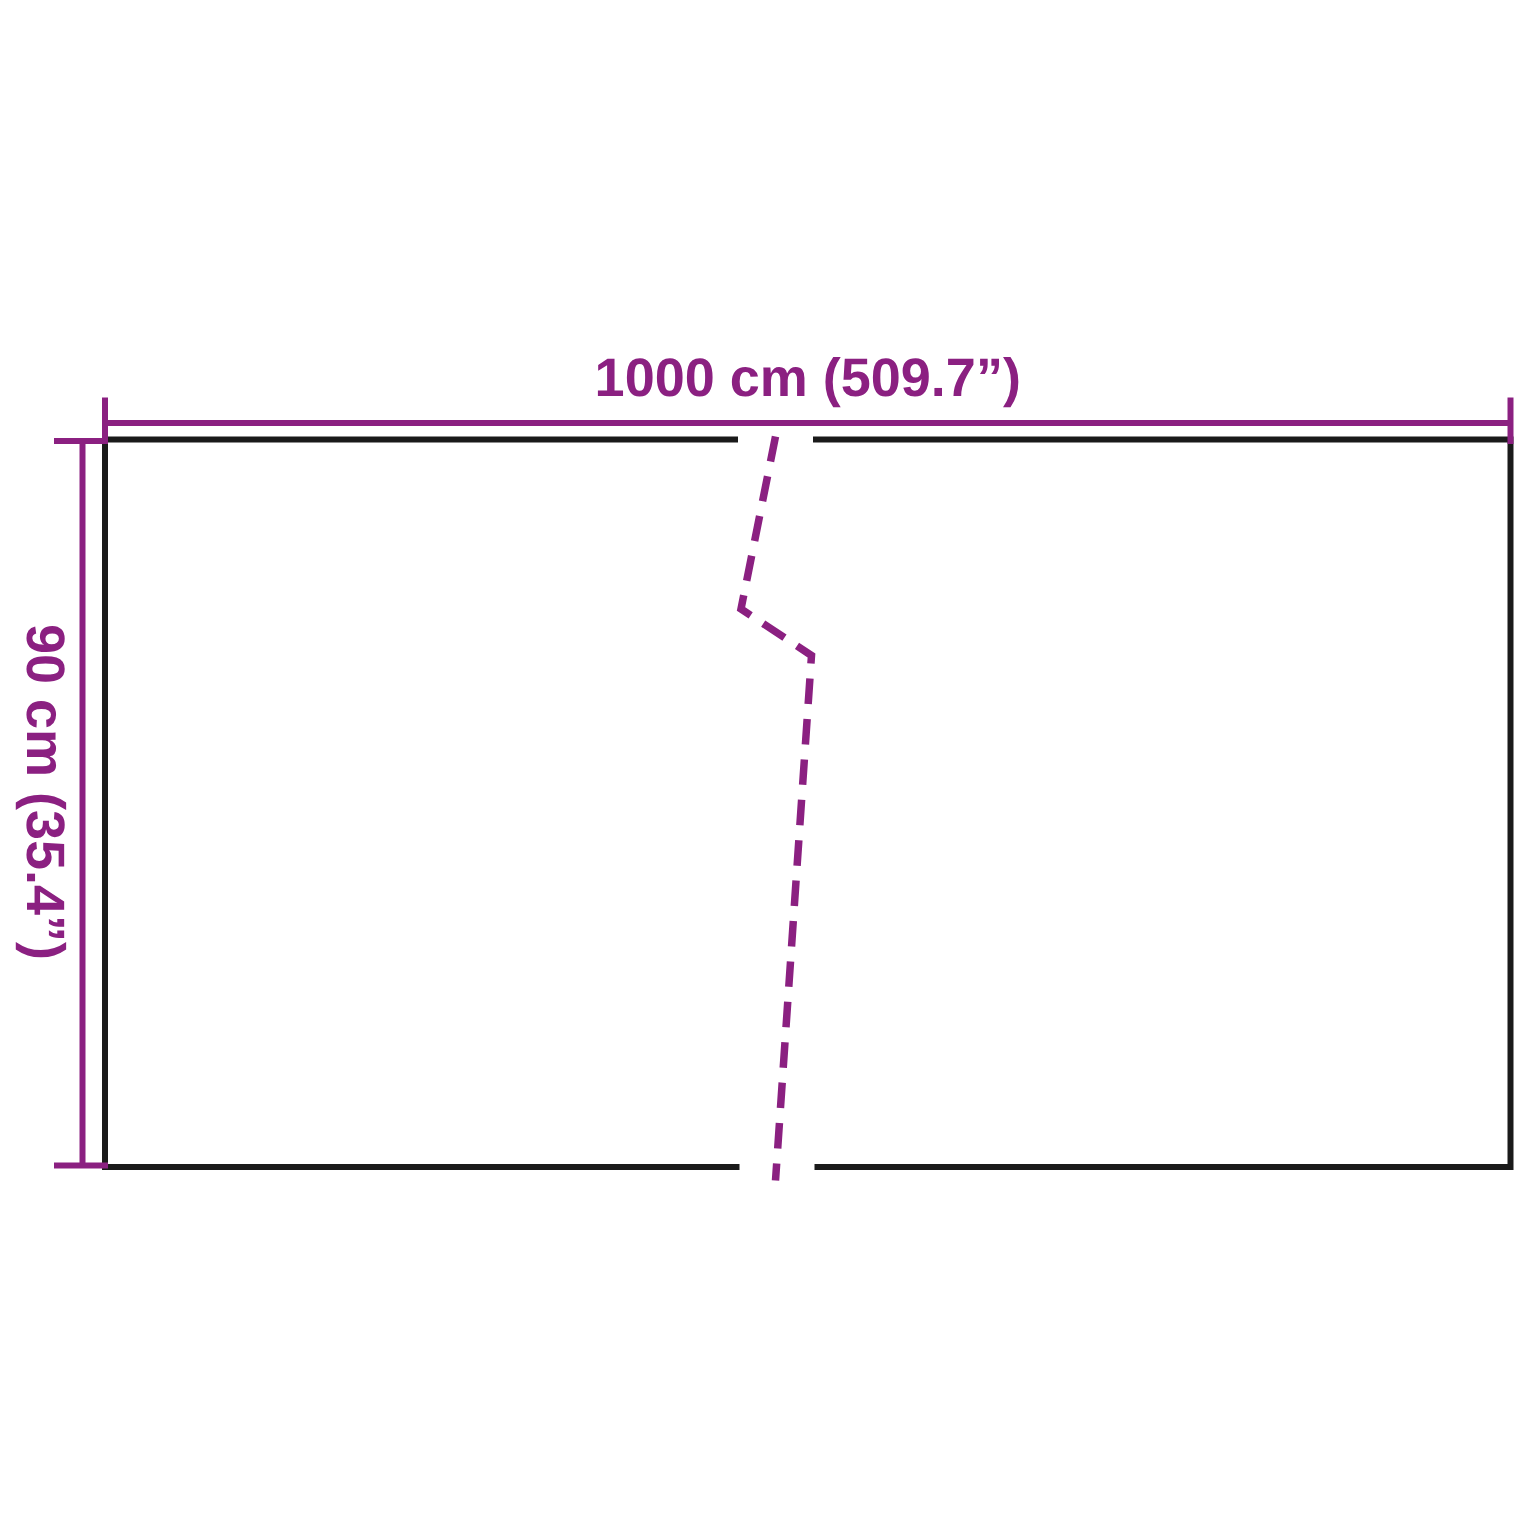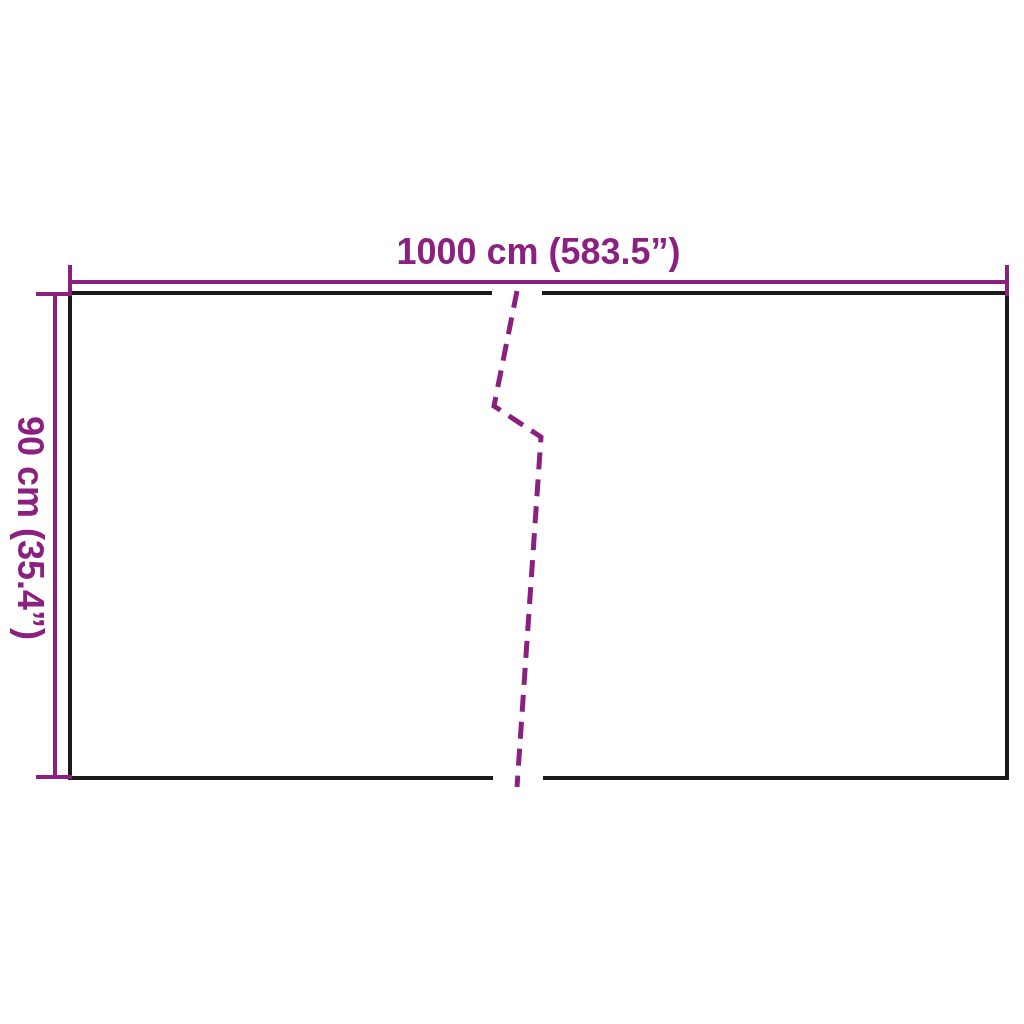--- a/index.html
+++ b/index.html
@@ -77,17 +77,17 @@
     <line class="dim-line" x1="70" y1="265" x2="70" y2="296"></line>
     <line class="dim-line" x1="1007" y1="265" x2="1007" y2="296"></line>
 
     <line class="dim-line" x1="55" y1="294" x2="55" y2="777"></line>
     <line class="dim-line" x1="36" y1="294" x2="72" y2="294"></line>
     <line class="dim-line" x1="36" y1="777" x2="72" y2="777"></line>
 
     <polyline class="break-line" points="517,291 494,406 541,437 517,787"></polyline>
   </svg>
 
-  <div class="dim-label width-label">1000 cm (583.5”)</div>
+  <div class="dim-label width-label">1000 cm (509.7”)</div>
 
   <div class="dim-label height-label">90 cm (35.4”)</div>
 
 </div>
 
 </body></html>

